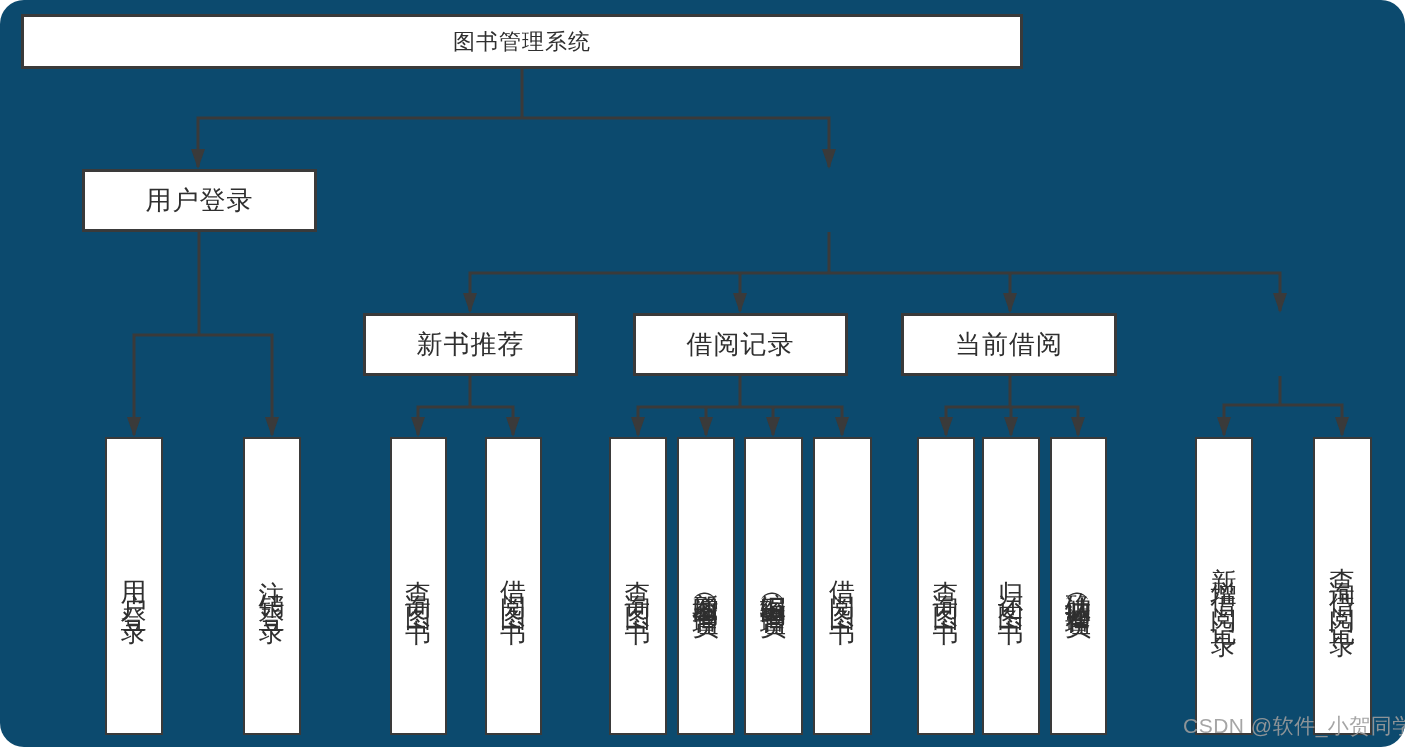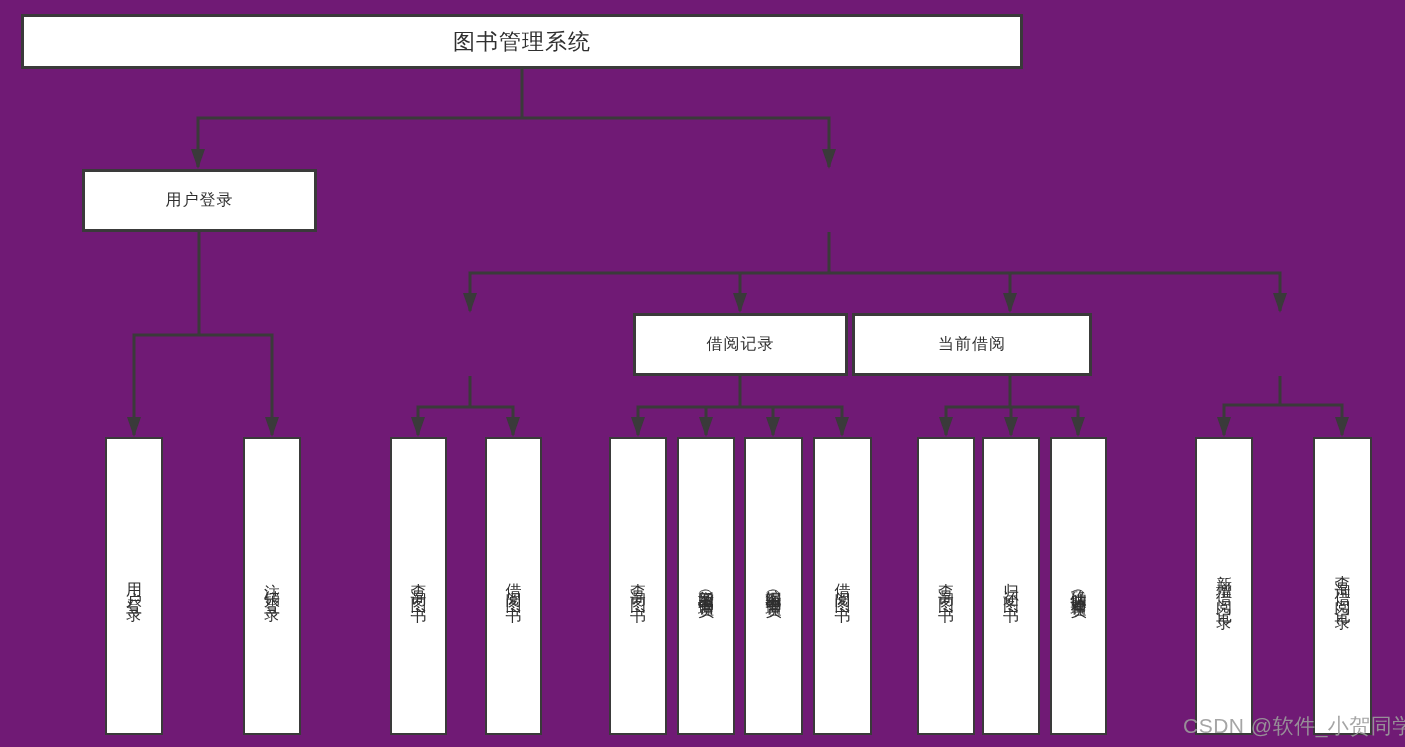--- a/index.html
+++ b/index.html
@@ -3,35 +3,36 @@
 <meta charset="utf-8">
 <style>
   * { margin: 0; padding: 0; box-sizing: border-box; }
   html, body { background: #ffffff; }
   body { font-family: "Liberation Sans", sans-serif; }
 
   .canvas {
     position: relative;
     width: 1405px;
     height: 747px;
-    background: #701a75;
+    background: #0c4a6e;
     overflow: hidden;
     color: #2f2f2f;
+    border-radius: 24px;
   }
 
   .wires { position: absolute; left: 0; top: 0; }
 
   .box {
     position: absolute;
     background: #ffffff;
     border: 3px solid #3a3a3a;
     display: flex;
     align-items: center;
     justify-content: center;
-    font-size: 16px;
+    font-size: 26px;
     color: #2f2f2f;
     letter-spacing: 1px;
   }
 
   .box.root { font-size: 22px; }
 
   .box.leaf { border-width: 2.5px; }
 
   .vtext {
     writing-mode: vertical-rl;
@@ -99,24 +100,27 @@
   </svg>
 
   <div class="box root" style="left:21px; top:14px; width:1002px; height:55px">
     <span>图书管理系统</span>
   </div>
 
   <div class="box" style="left:82px; top:169px; width:235px; height:63px">
     <span>用户登录</span>
   </div>
 
+  <div class="box" style="left:363px; top:313px; width:215px; height:63px">
+    <span>新书推荐</span>
+  </div>
   <div class="box" style="left:633px; top:313px; width:215px; height:63px">
     <span>借阅记录</span>
   </div>
-  <div class="box" style="left:852px; top:313px; width:240px; height:63px">
+  <div class="box" style="left:901px; top:313px; width:216px; height:63px">
     <span>当前借阅</span>
   </div>
 
   <div class="box leaf" style="left:105px; top:437px; width:58px; height:298px">
     <span class="vtext">用户登录</span>
   </div>
   <div class="box leaf" style="left:243px; top:437px; width:58px; height:298px">
     <span class="vtext">注销登录</span>
   </div>
 

